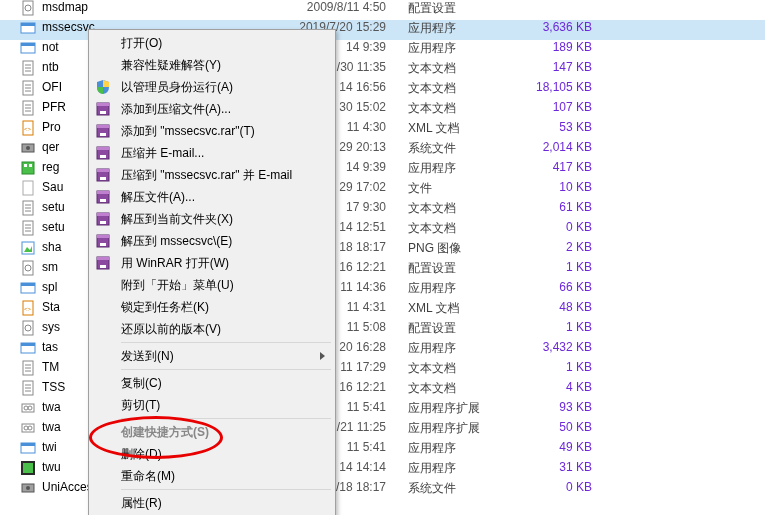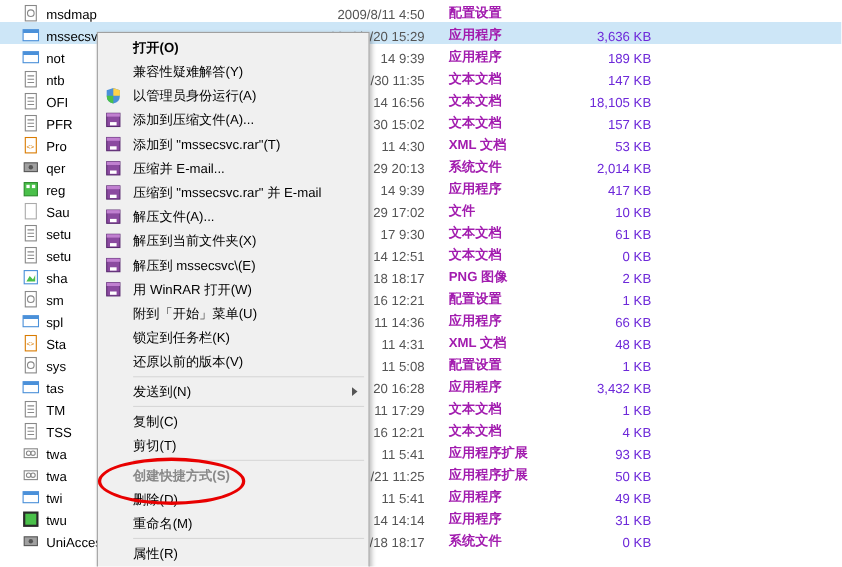--- a/index.html
+++ b/index.html
@@ -1,23 +1,23 @@
 <!DOCTYPE html>
 <html><head>
 <meta charset="utf-8">
 <style>
 * { box-sizing: border-box; margin: 0; padding: 0; font-family: "Microsoft YaHei", "Segoe UI", Tahoma, sans-serif; }
 body { width: 765px; height: 515px; overflow: hidden; background: #fff; font-size: 12px; position: relative; }
 .filelist { position: absolute; left: 0; top: 0; width: 765px; }
-.row { display: flex; align-items: flex-end; height: 20px; }
+.row { display: flex; align-items: flex-start; height: 20px; }
 .row.selected { background: #cde6f7; }
 .col-icon { width: 40px; display: flex; justify-content: flex-end; padding-right: 4px; }
 .col-name { width: 220px; padding-left: 2px; color: #000; }
 .col-date { width: 130px; text-align: right; color: #555; padding-right: 4px; }
-.col-type { width: 110px; padding-left: 18px; color: #a21caf; font-weight: bold; }
+.col-type { width: 110px; padding-left: 18px; color: #404040; }
 .col-size { width: 100px; text-align: right; color: #6d28d9; padding-right: 8px; }
 .ic { width: 16px; height: 16px; display: inline-block; }
 .menu { position: absolute; left: 88px; top: 29px; width: 248px; background: #f0f0f0; border: 1px solid #a0a0a0; box-shadow: 2px 2px 4px rgba(0,0,0,0.25); padding: 2px; }
 .mitem { display: flex; align-items: center; height: 22px; padding-left: 30px; position: relative; color: #000; }
 .micon { position: absolute; left: 4px; top: 3px; width: 16px; height: 16px; }
 .msep { height: 1px; background: #d7d7d7; margin: 2px 2px 2px 30px; }
 .marrow { position: absolute; right: 8px; top: 7px; width: 0; height: 0; border-top: 4px solid transparent; border-bottom: 4px solid transparent; border-left: 5px solid #555; }
 .disabled { color: #888; font-weight: bold; }
 .circle { position: absolute; border: 3px solid #e80000; border-radius: 50%; pointer-events: none; }
 </style>
@@ -94,21 +94,21 @@
         <span class="ic"><svg width="16" height="16">
             <rect x="3" y="1" width="10" height="14" fill="#fff" stroke="#888"></rect>
             <line x1="5" y1="5" x2="11" y2="5" stroke="#888"></line>
             <line x1="5" y1="8" x2="11" y2="8" stroke="#888"></line>
             <line x1="5" y1="11" x2="11" y2="11" stroke="#888"></line>
           </svg></span>
       </div>
       <div class="col-name">PFR</div>
       <div class="col-date">30 15:02</div>
       <div class="col-type">文本文档</div>
-      <div class="col-size">157 KB</div>
+      <div class="col-size">107 KB</div>
     </div>
     <div class="row">
       <div class="col-icon">
         <span class="ic"><svg width="16" height="16">
             <rect x="3" y="1" width="10" height="14" fill="#fff" stroke="#d97b00"></rect>
             <text x="4" y="11" font-size="6" fill="#d97b00">&lt;&gt;</text>
           </svg></span>
       </div>
       <div class="col-name">Pro</div>
       <div class="col-date">11 4:30</div>
@@ -338,21 +338,21 @@
       </div>
       <div class="col-name">UniAccessAgentExitValidFlag.sys</div>
       <div class="col-date">2018/1/18 18:17</div>
       <div class="col-type">系统文件</div>
       <div class="col-size">0 KB</div>
     </div>
   </div>
 
 <div class="menu" id="menu">
     <div class="mitem">
-      <span style="font-weight:bold">打开(O)</span>
+      <span style="font-weight:normal">打开(O)</span>
     </div>
     <div class="mitem">
       <span>兼容性疑难解答(Y)</span>
     </div>
     <div class="mitem">
       <span class="micon"><svg width="16" height="16">
           <path d="M8 1 L14 3 L14 8 Q14 14 8 15 Q2 14 2 8 L2 3 Z" fill="#4a90d9"></path>
           <path d="M8 1 L14 3 L14 8 L8 8 Z" fill="#ffd24a"></path>
           <path d="M2 8 L8 8 L8 15 Q2 14 2 8 Z" fill="#4ac04a"></path>
         </svg></span>

